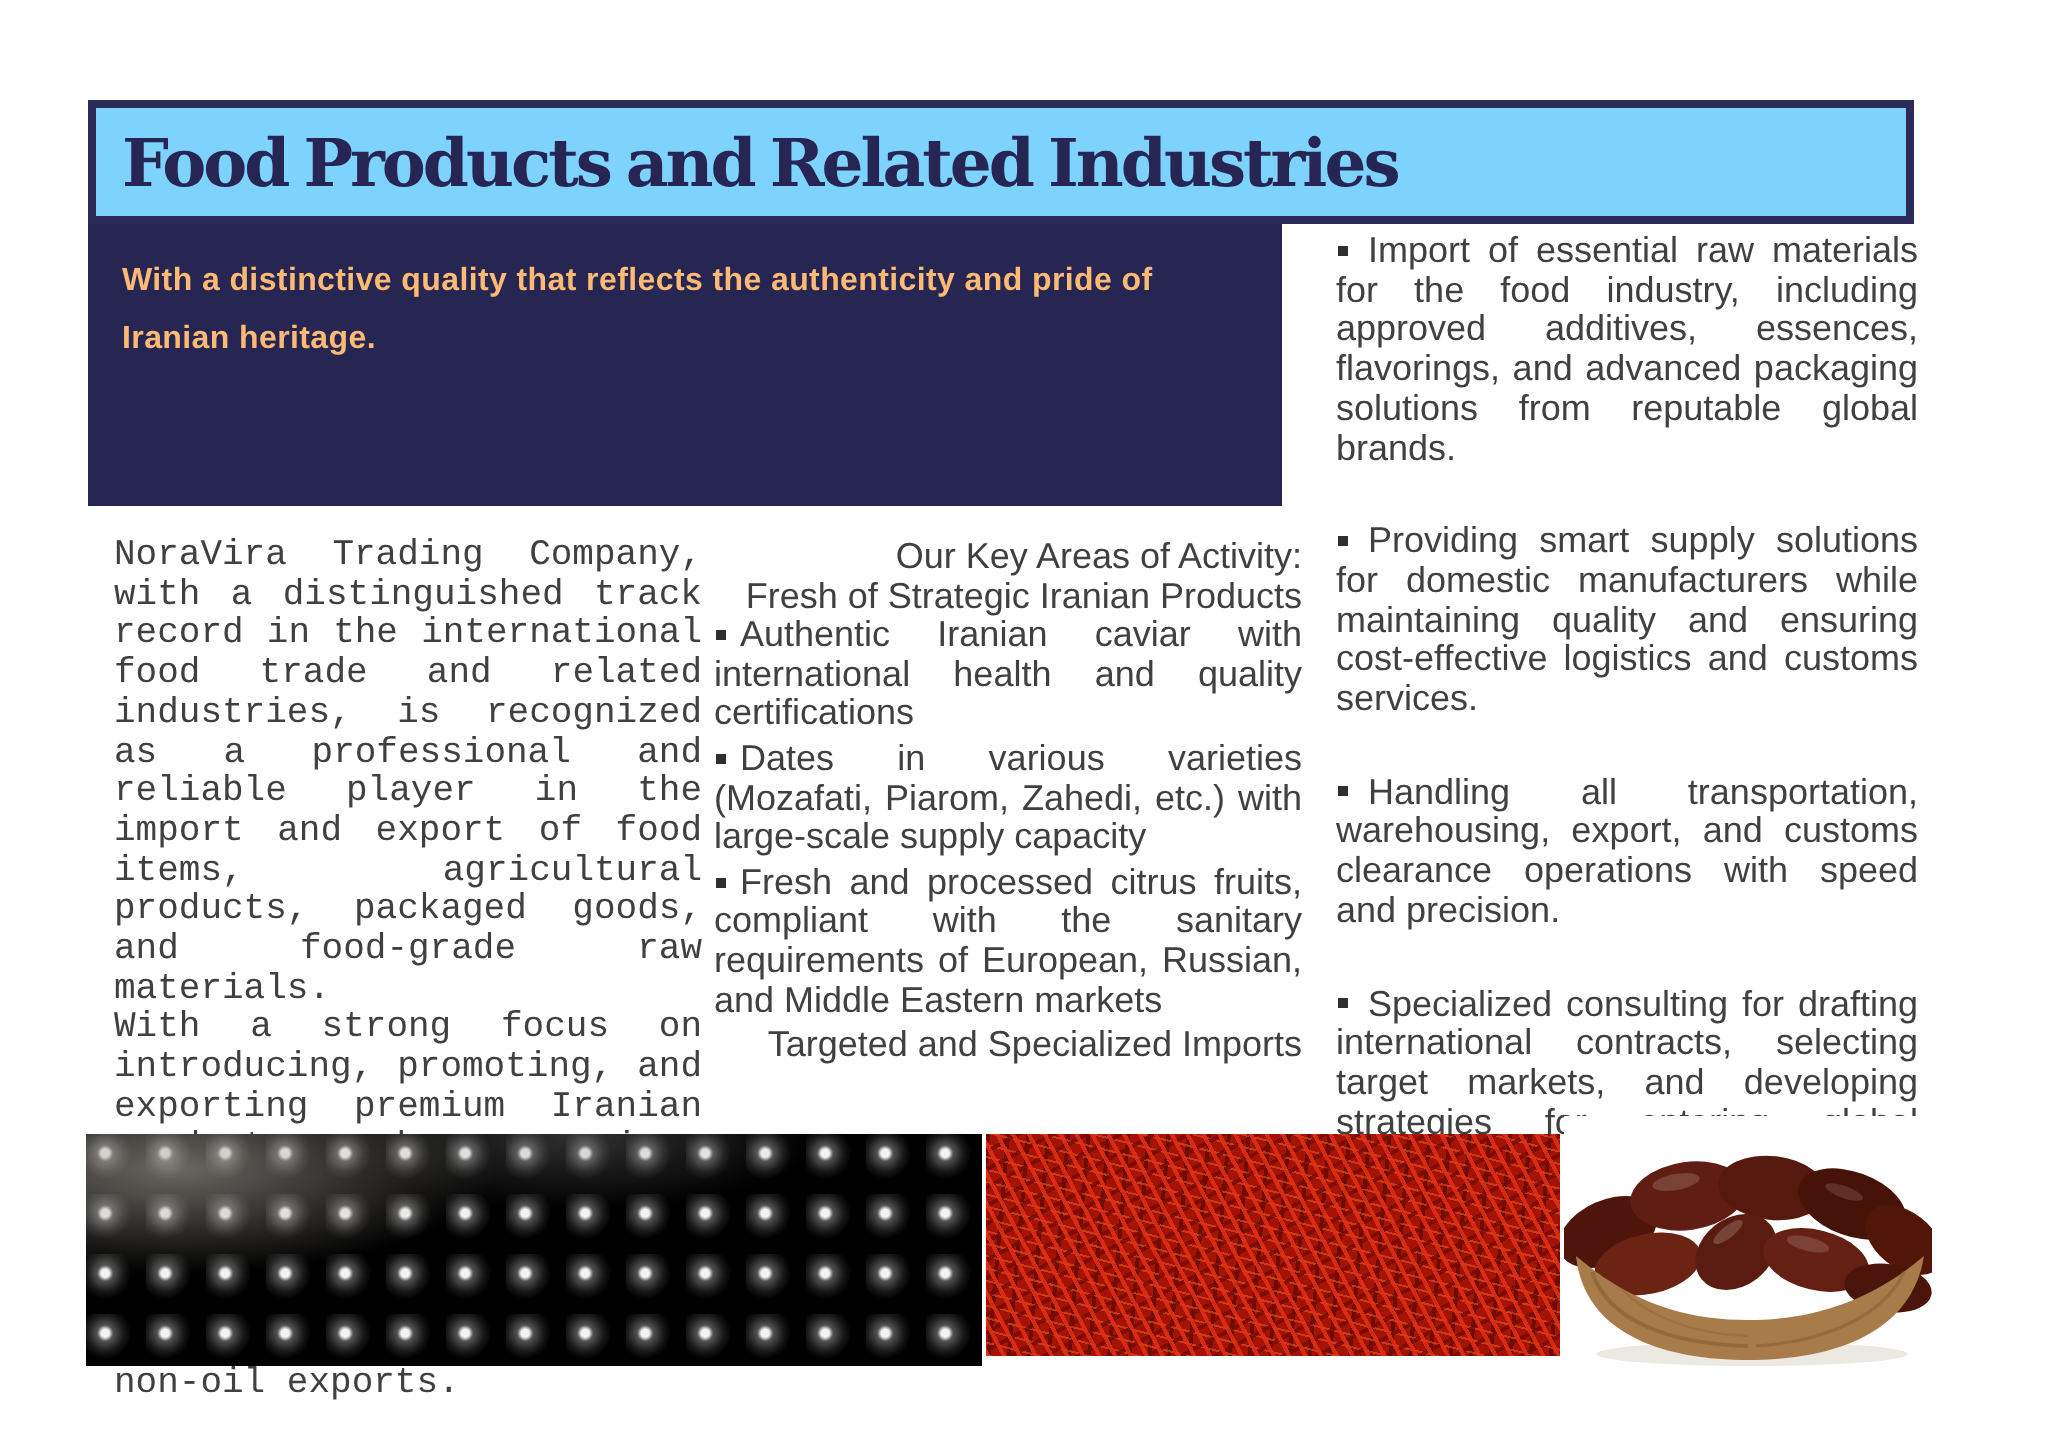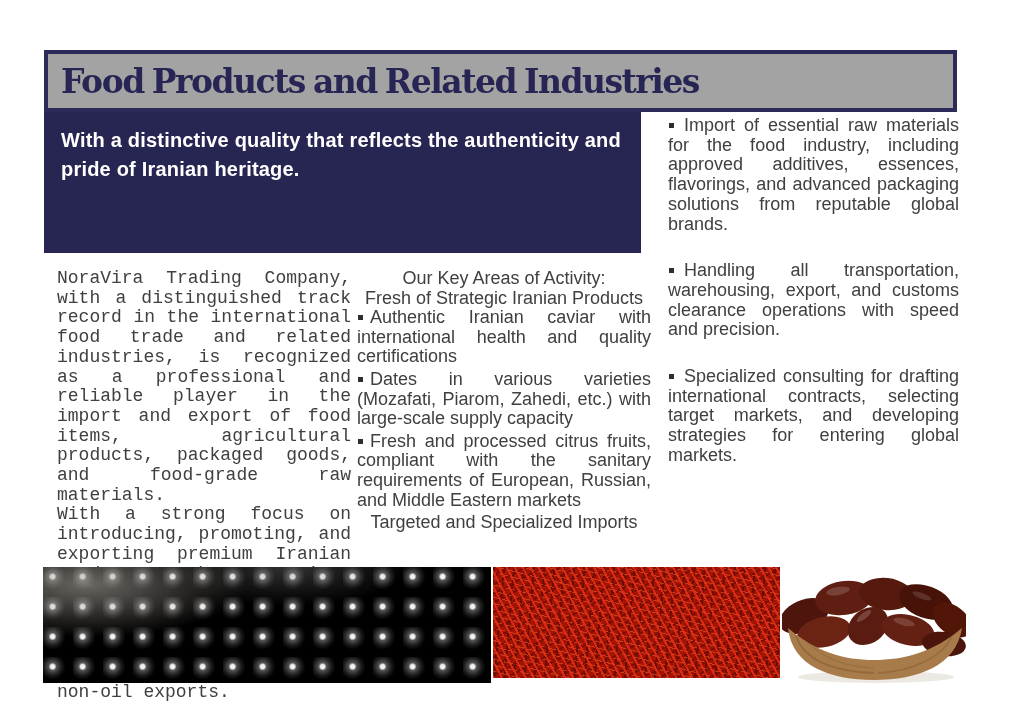--- a/index.html
+++ b/index.html
@@ -10,21 +10,21 @@
     position:relative;
     overflow:hidden;
   }
   .abs{position:absolute;}
 
   
   #title-box{
     left:44px;top:50px;width:913px;height:62px;
     box-sizing:border-box;
     border:4px solid #2b2a58;
-    background:#a3a3a3;
+    background:#7dd3fc;
     display:flex;align-items:center;
   }
   #title-box h1{
     font-family:"DejaVu Serif","Liberation Serif",serif;
     font-weight:bold;
     font-size:33px;
     letter-spacing:-1.5px;
     word-spacing:-2px;
     color:#272553;
     margin:0 0 0 13px;
@@ -33,34 +33,34 @@
 
   
   #hero{
     left:44px;top:112px;width:597px;height:141px;
     background:#272551;
     box-sizing:border-box;
     padding:14px 20px 0 17px;
   }
   #hero p{
     margin:0;
-    color:#ffffff;
-    font-size:20px;
+    color:#fdba74;
+    font-size:16px;
     line-height:29px;
     font-weight:600;
     letter-spacing:.2px;
   }
 
   
   .col{color:#404040;font-size:18px;}
   #col-left{left:57px;top:269px;width:294px;line-height:19.7px;text-align:justify;}
   #col-left p{margin:0;font-family:Liberation Mono, monospace;}
   #col-mid{left:357px;top:269px;width:294px;line-height:19.6px;}
   #col-mid p{margin:0 0 3px 0;text-align:justify;}
-  #col-mid .hdr{text-align:center;margin:0;}
+  #col-mid .hdr{text-align:right;margin:0;}
   #col-right{left:668px;top:116px;width:291px;line-height:19.7px;text-align:justify;}
   #col-right p{margin:0 0 27px 0;}
 
   .sq{
     display:inline-block;width:5px;height:5px;background:#2e2e2e;
     margin:0 10px 2px 1px;vertical-align:middle;
   }
   #col-mid .sq{margin-right:7px;}
 
   
@@ -116,20 +116,21 @@
   <p class="hdr">Our Key Areas of Activity:</p>
   <p class="hdr">Fresh of Strategic Iranian Products</p>
   <p><span class="sq"></span><span>Authentic Iranian caviar with international health and quality certifications</span></p>
   <p><span class="sq"></span><span>Dates in various varieties (Mozafati, Piarom, Zahedi, etc.) with large-scale supply capacity</span></p>
   <p><span class="sq"></span><span>Fresh and processed citrus fruits, compliant with the sanitary requirements of European, Russian, and Middle Eastern markets</span></p>
   <p class="hdr">Targeted and Specialized Imports</p>
 </div>
 
 <div class="abs col" id="col-right">
   <p><span class="sq"></span><span>Import of essential raw materials for the food industry, including approved additives, essences, flavorings, and advanced packaging solutions from reputable global brands.</span></p>
+  <p><span class="sq"></span><span>Providing smart supply solutions for domestic manufacturers while maintaining quality and ensuring cost-effective logistics and customs services.</span></p>
   <p><span class="sq"></span><span>Handling all transportation, warehousing, export, and customs clearance operations with speed and precision.</span></p>
   <p><span class="sq"></span><span>Specialized consulting for drafting international contracts, selecting target markets, and developing strategies for entering global markets.</span></p>
 </div>
 
 <div class="abs photo" id="ph-caviar"></div>
 
 <div class="abs photo" id="ph-saffron"></div>
 
 <div class="abs" id="ph-dates">
   <svg viewBox="0 0 184 126" xmlns="http://www.w3.org/2000/svg">

